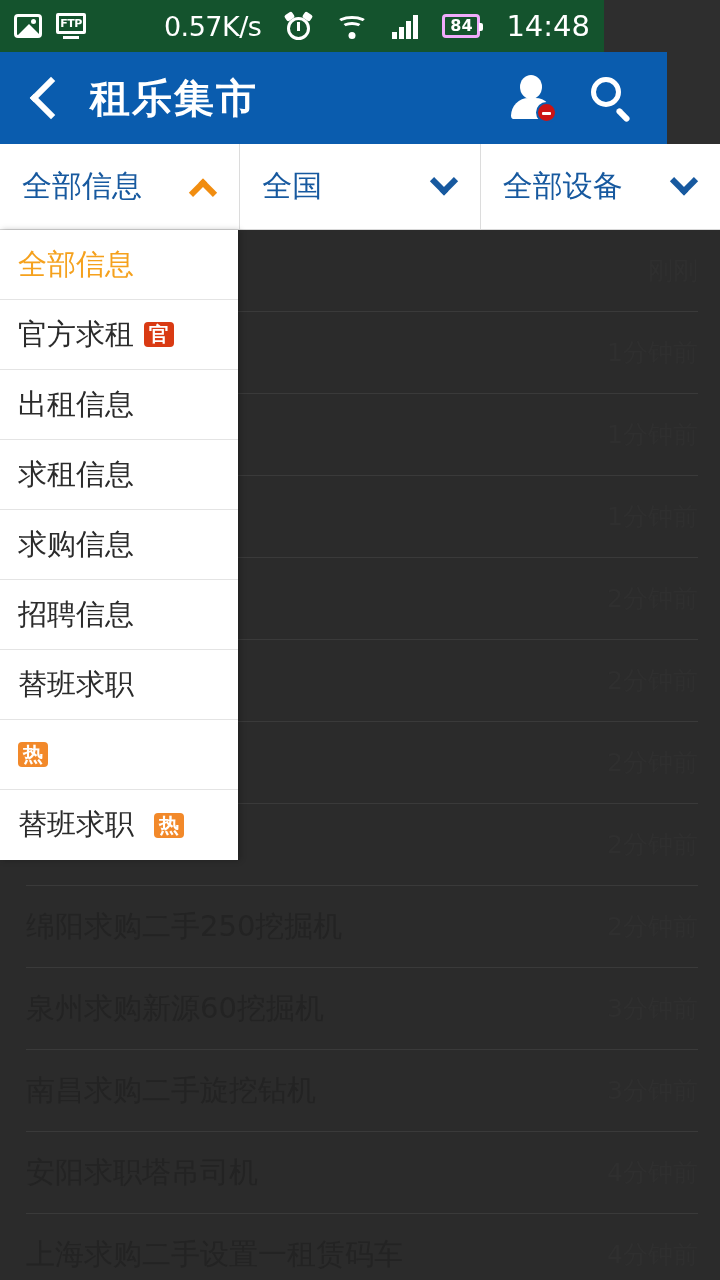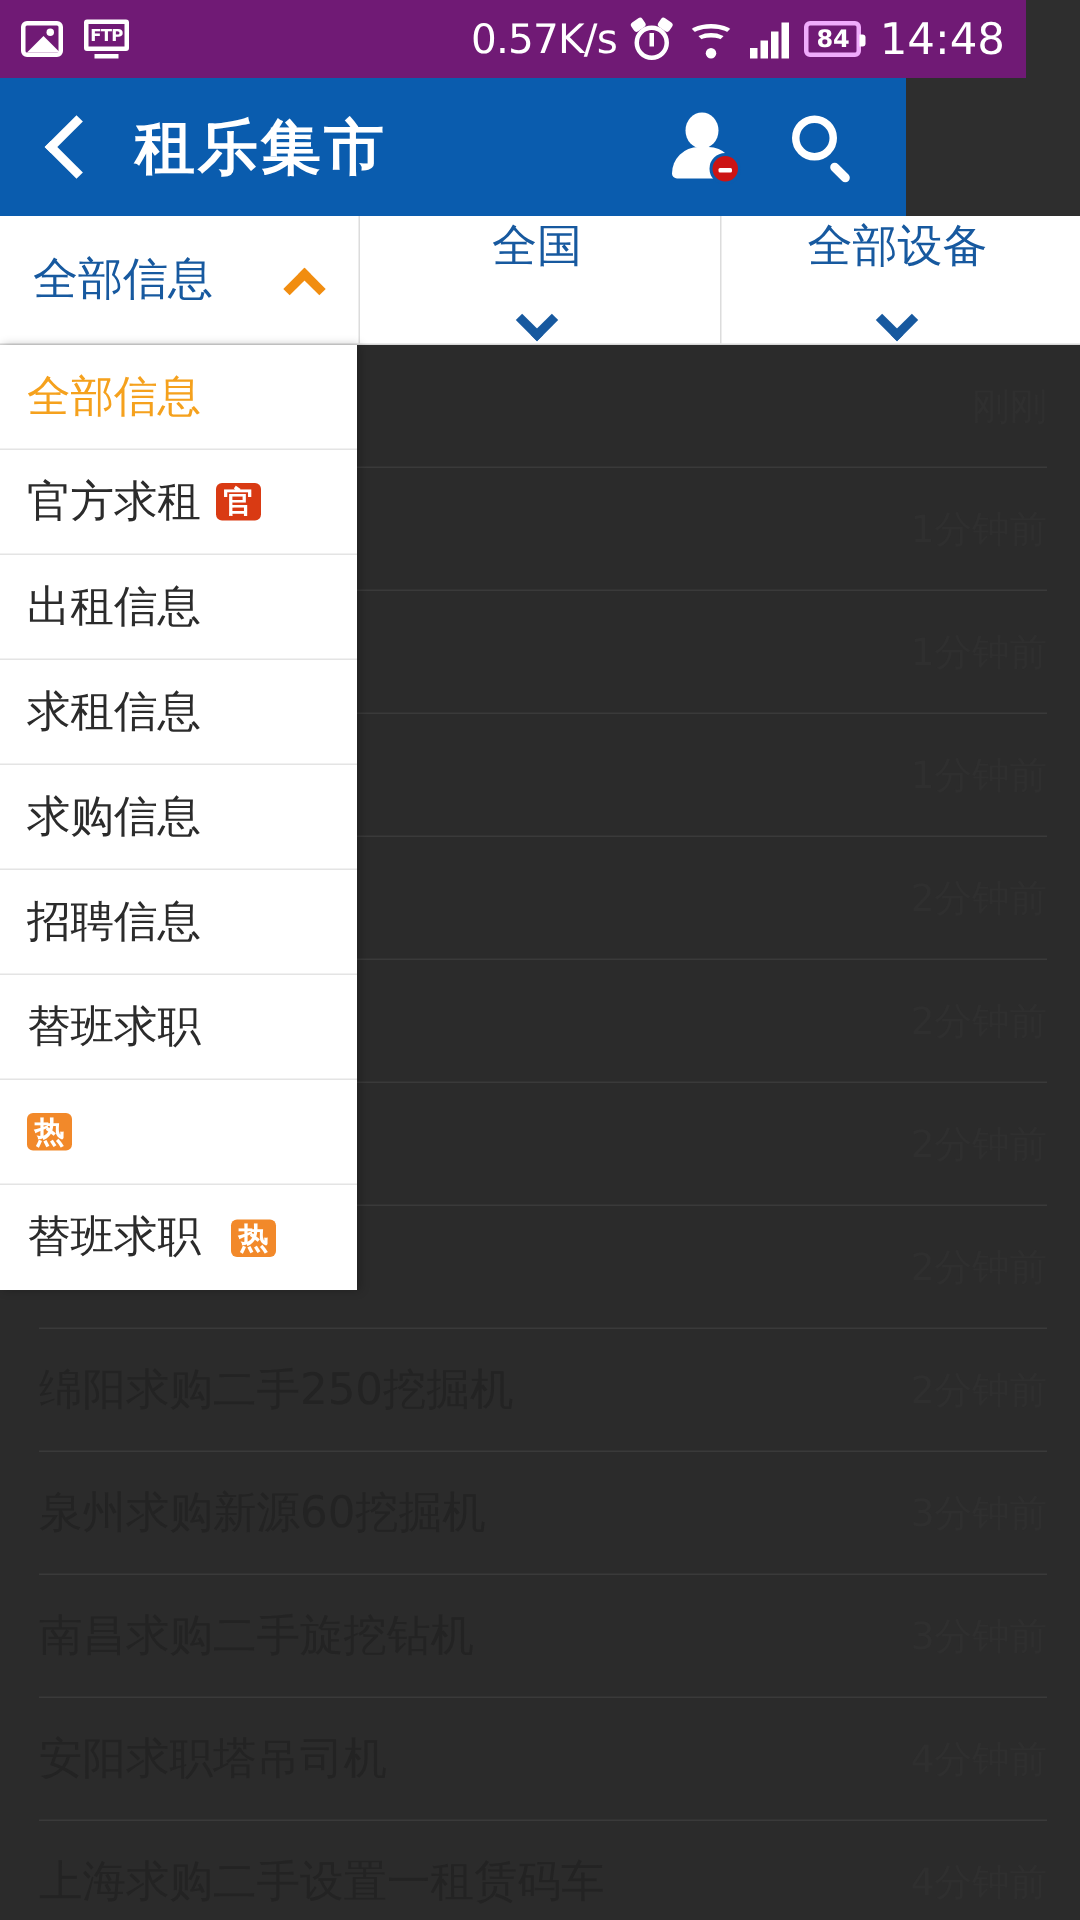--- a/index.html
+++ b/index.html
@@ -7,26 +7,26 @@
   html, body {
     width: 720px; height: 1280px;
     background: #2e2e2e;
     font-family: "DejaVu Sans", "Liberation Sans", sans-serif;
     overflow: hidden;
   }
   #screen { position: relative; width: 720px; height: 1280px; overflow: hidden; background: #2e2e2e; }
 
   
   .statusbar {
-    position: absolute; top: 0; left: 0; width: 684px; height: 52px;
-    background: #701a75; color: #fff;
+    position: absolute; top: 0; left: 0; width: 604px; height: 52px;
+    background: #14532d; color: #fff;
     display: flex; align-items: center; padding: 0 14px;
   }
   .sb-left { display: flex; align-items: center; gap: 14px; }
-  .sb-right { margin-left: auto; display: flex; align-items: center; gap: 10px; }
+  .sb-right { margin-left: auto; display: flex; align-items: center; gap: 24px; }
   .sb-text { font-size: 27px; letter-spacing: -0.5px; color: #fff; }
   .sb-time { font-size: 29px; color: #fff; margin-left: 2px; }
 
   .ico-photo { width: 28px; height: 24px; border: 3px solid #fff; border-radius: 4px; position: relative; }
   .ico-photo::before { content:""; position:absolute; right:3px; top:2px; width:5px; height:5px; background:#fff; border-radius:50%;}
   .ico-photo::after { content:""; position:absolute; left:1px; bottom:0; width:0; height:0;
     border-left: 11px solid transparent; border-right: 11px solid transparent; border-bottom: 11px solid #fff; }
 
   .ico-ftp { width: 30px; height: 26px; position: relative; }
   .ico-ftp .scr { width: 30px; height: 21px; border: 3px solid #fff; border-radius: 2px;
@@ -50,21 +50,21 @@
   .ico-signal i { width: 5px; background: #fff; display: block; }
   .ico-signal i:nth-child(1){height:7px;} .ico-signal i:nth-child(2){height:12px;}
   .ico-signal i:nth-child(3){height:18px;} .ico-signal i:nth-child(4){height:24px;}
 
   .ico-battery { width: 38px; height: 24px; border: 3px solid #f0abfc; border-radius: 4px; position: relative;
     color: #fff; font-size: 16px; font-weight: 700; text-align: center; line-height: 18px; }
   .ico-battery::after { content:""; position:absolute; right:-6px; top:6px; width:4px; height:8px; background:#fff; border-radius:0 2px 2px 0;}
 
   
   .header {
-    position: absolute; top: 52px; left: 0; width: 604px; height: 92px;
+    position: absolute; top: 52px; left: 0; width: 667px; height: 92px;
     background: #0a5cae; display: flex; align-items: center; padding: 0 24px;
   }
   .back-chevron { width: 30px; height: 30px; border-left: 6px solid #fff; border-bottom: 6px solid #fff;
     transform: rotate(45deg); margin-left: 12px; margin-right: 24px; }
   .header-title { color: #fff; font-size: 40px; font-weight: 700; letter-spacing: 2px; }
   .header-actions { margin-left: auto; display: flex; align-items: center; gap: 34px; padding-right: 8px; }
 
   .ico-person { width: 46px; height: 46px; position: relative; }
   .ico-person .head { position:absolute; left: 11px; top: 0; width: 22px; height: 24px; background: #fff; border-radius: 50%; }
   .ico-person .body { position:absolute; left: 2px; bottom: 2px; width: 42px; height: 21px; background:#fff; border-radius: 21px 21px 4px 4px; }
@@ -77,21 +77,21 @@
   .ico-search .handle { position:absolute; right: 4px; bottom: 3px; width: 16px; height: 6px; background:#fff;
     transform: rotate(45deg); border-radius: 3px; }
 
   
   .filterbar {
     position: absolute; top: 144px; left: 0; width: 720px; height: 86px;
     background: #fff; display: flex; border-bottom: 1px solid #d8d8d8;
   }
   .filter-cell { flex: 1; display: flex; align-items: center; justify-content: space-between;
     padding: 0 26px 0 22px; position: relative; }
-  .filter-cell + .filter-cell { border-left: 1px solid #dcdcdc; flex-direction: column; }
+  .filter-cell + .filter-cell { border-left: 1px solid #dcdcdc; }
   .filter-label { font-size: 30px; color: #17599f; }
   .chev { width: 20px; height: 20px; border-right: 6px solid #17599f; border-bottom: 6px solid #17599f; }
   .chev.down { transform: rotate(45deg) translate(-4px,-4px); }
   .chev.up { transform: rotate(-135deg) translate(-4px,-4px); border-right-color:#f18d10; border-bottom-color:#f18d10; }
 
   
   .list-area { position: absolute; top: 230px; left: 0; width: 720px; height: 1050px; background: #2b2b2b; }
   .row { height: 82px; margin: 0 22px 0 26px; border-bottom: 1px solid #3a3a3a;
     display: flex; align-items: center; justify-content: space-between; }
   .row-title { font-size: 29px; color: #232323; white-space: nowrap; overflow: hidden; }

